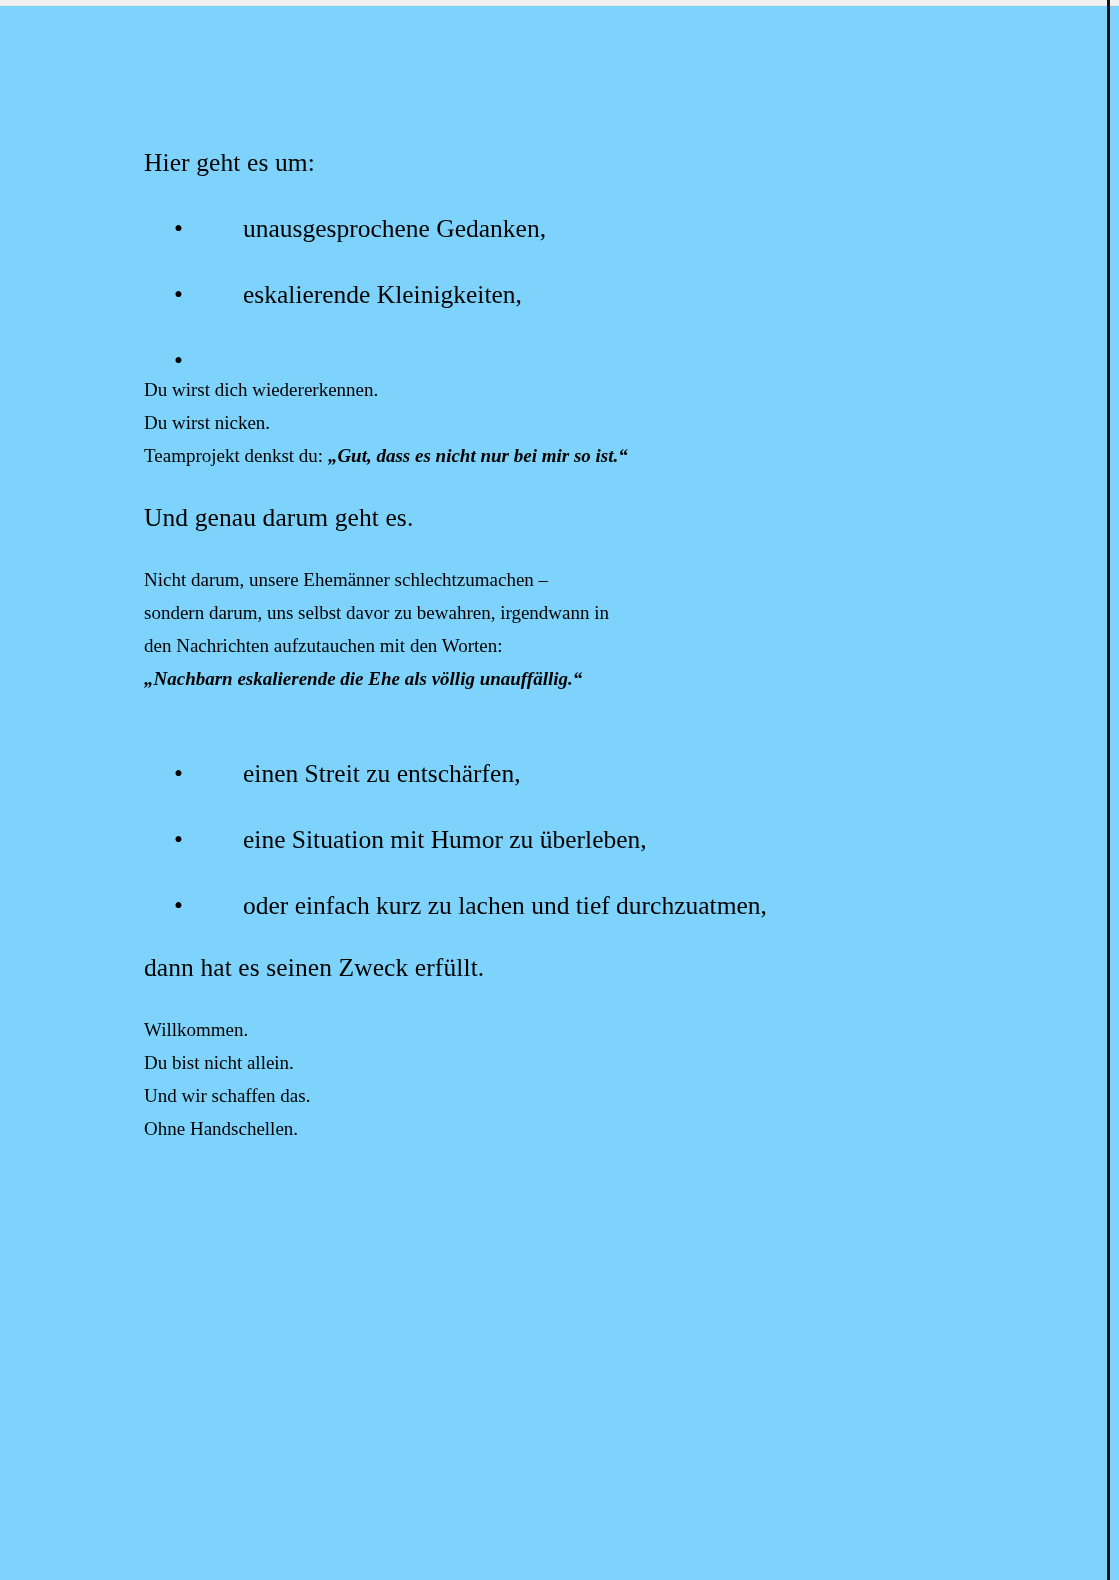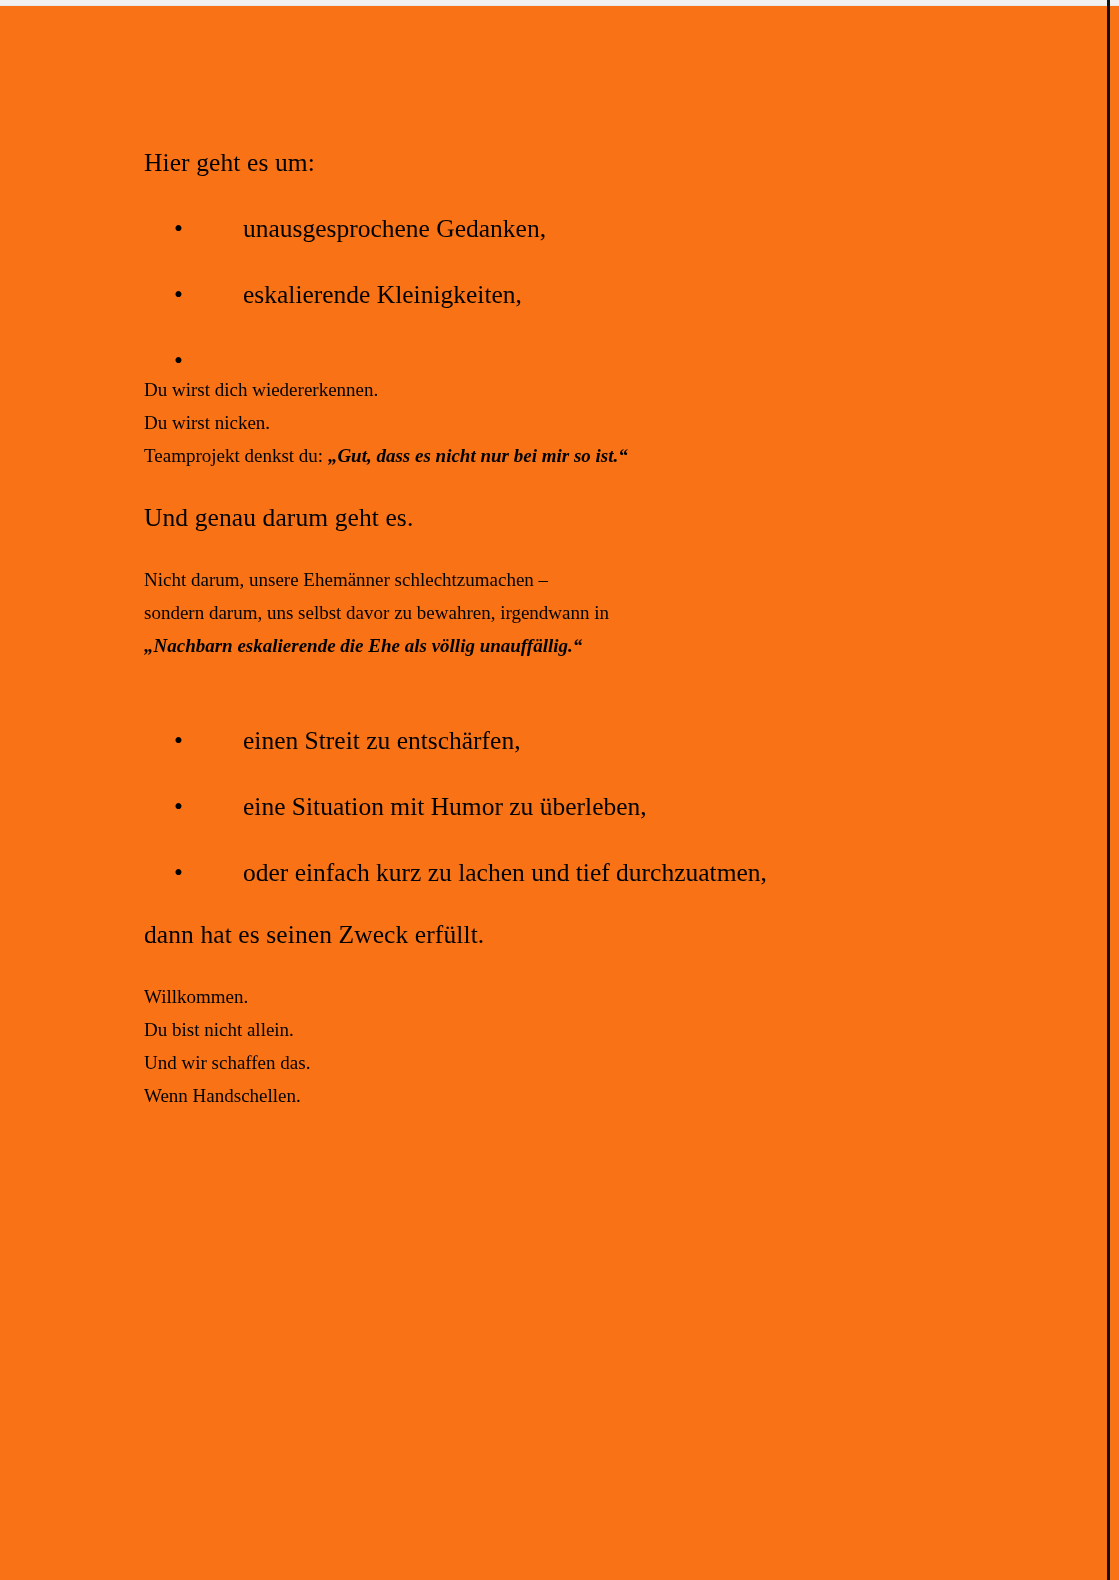--- a/index.html
+++ b/index.html
@@ -9,21 +9,21 @@
     background: #ffffff;
   }
   body {
     font-family: "Liberation Serif", "DejaVu Serif", serif;
     color: #000000;
   }
   .page {
     position: relative;
     width: 1119px;
     height: 1580px;
-    background: #f97316;
+    background: #7dd3fc;
     box-sizing: border-box;
     overflow: hidden;
   }
   
   .top-rule {
     position: absolute;
     top: 0;
     left: 0;
     width: 1119px;
     height: 5px;
@@ -124,20 +124,21 @@
 
     <div class="gap-md"></div>
 
     <p class="para">Und genau darum geht es.</p>
 
     <div class="gap-md"></div>
 
     <div class="lineblock">
       <span class="ln">Nicht darum, unsere Ehemänner schlechtzumachen –</span>
       <span class="ln">sondern darum, uns selbst davor zu bewahren, irgendwann in</span>
+      <span class="ln">den Nachrichten aufzutauchen mit den Worten:</span>
       <span class="ln q-italic">„Nachbarn eskalierende die Ehe als völlig unauffällig.“</span>
     </div>
 
     <div class="gap-md"></div>
 
 
     <div class="gap-lg"></div>
 
     <ul class="bullets">
       <li>
@@ -157,17 +158,17 @@
     <div class="gap-md"></div>
 
     <p class="para">dann hat es seinen Zweck erfüllt.</p>
 
     <div class="gap-md"></div>
 
     <div class="lineblock">
       <span class="ln">Willkommen.</span>
       <span class="ln">Du bist nicht allein.</span>
       <span class="ln">Und wir schaffen das.</span>
-      <span class="ln">Wenn Handschellen.</span>
+      <span class="ln">Ohne Handschellen.</span>
     </div>
 
   </div>
 </div>
 
 </body></html>

